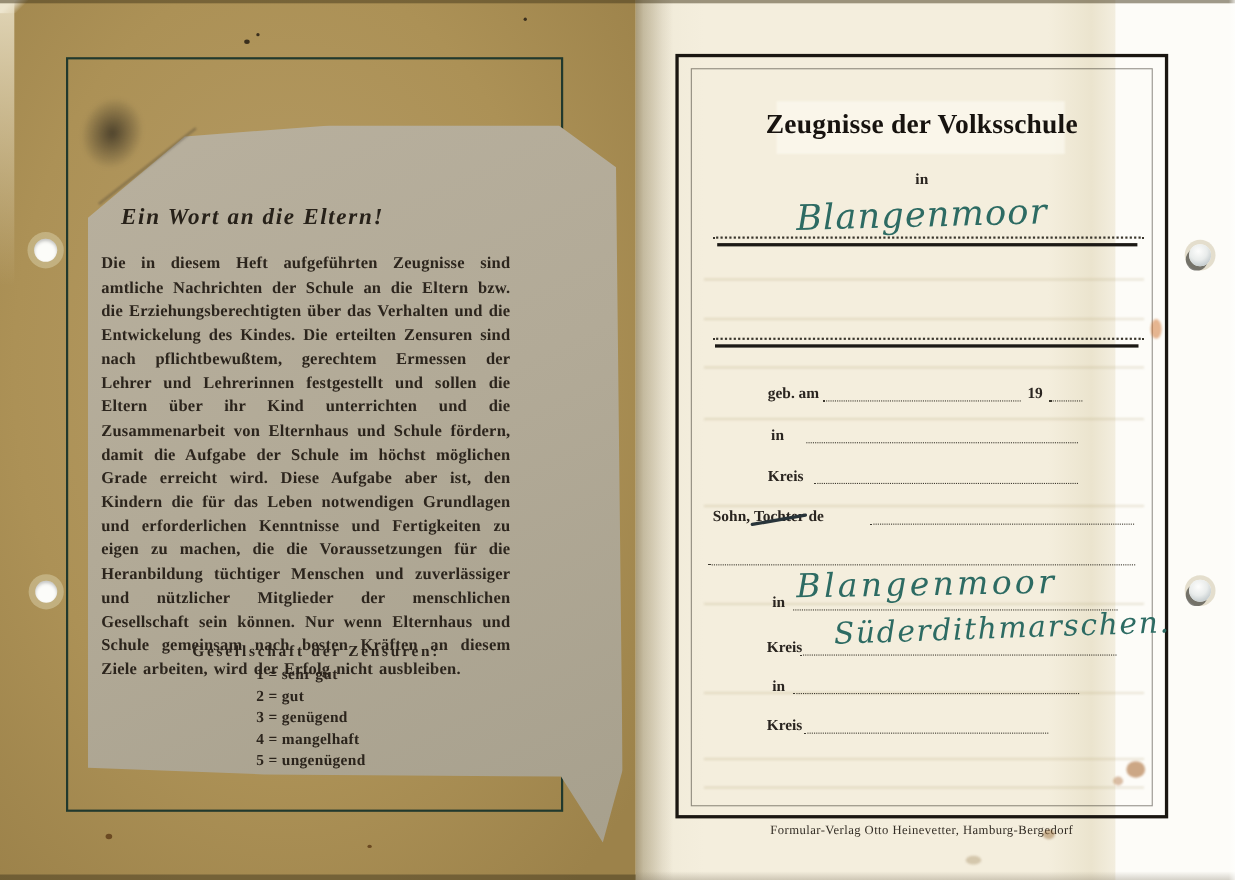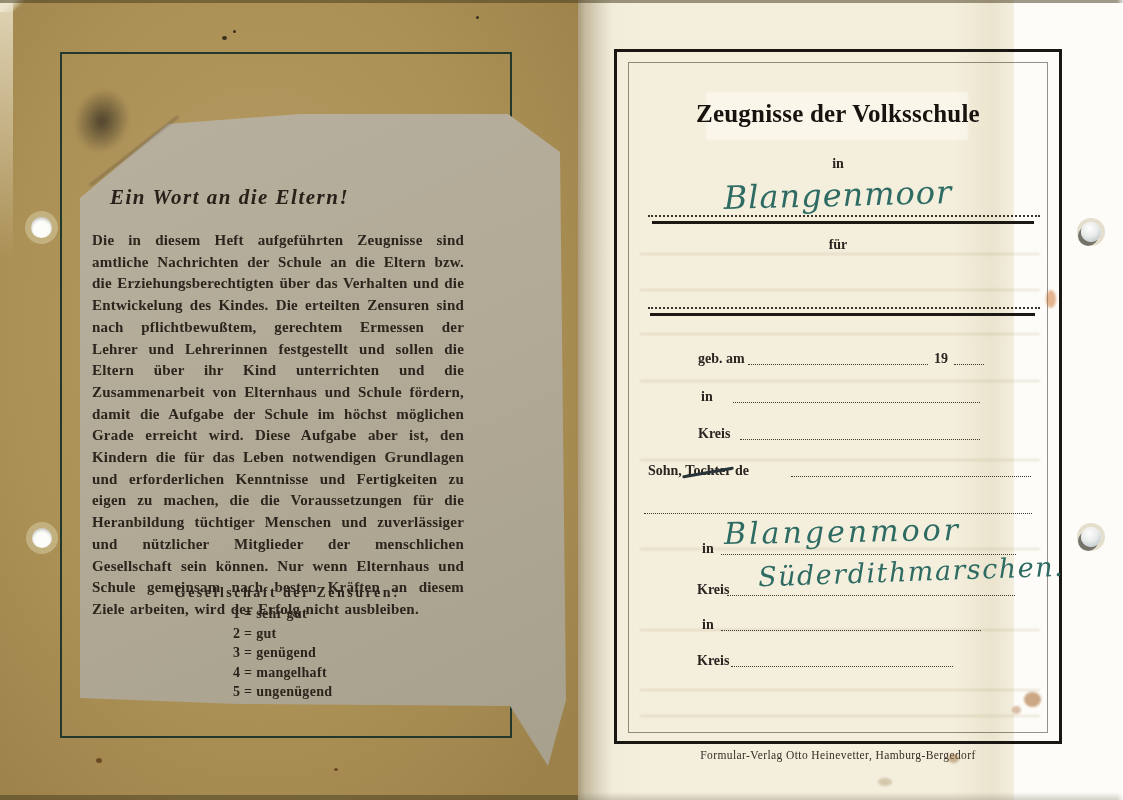--- a/index.html
+++ b/index.html
@@ -182,21 +182,20 @@
     <div class="title-band"></div>
     <div class="form-title">Zeugnisse der Volksschule</div>
 
     <div class="center-label" style="top:156px;">in</div>
 
     <div class="hw hw-school">Blangenmoor</div>
 
     <div class="dotline heavy" style="left:70px;top:205px;width:392px;height:12px;"></div>
     <div class="rule" style="left:74px;top:221px;width:382px;"></div>
 
-    <div class="center-label" style="top:237px;">für</div>
 
     <div class="dotline heavy" style="left:70px;top:297px;width:392px;height:12px;"></div>
     <div class="rule" style="left:72px;top:313px;width:385px;"></div>
 
     <div class="field-label" style="left:120px;top:351px;">geb. am</div>
     <div class="dotline" style="left:170px;top:340px;width:180px;height:25px;"></div>
     <div class="field-label" style="left:356px;top:351px;text-align:center;">19</div>
     <div class="dotline" style="left:376px;top:340px;width:30px;height:25px;"></div>
 
     <div class="field-label" style="left:123px;top:389px;">in</div>

